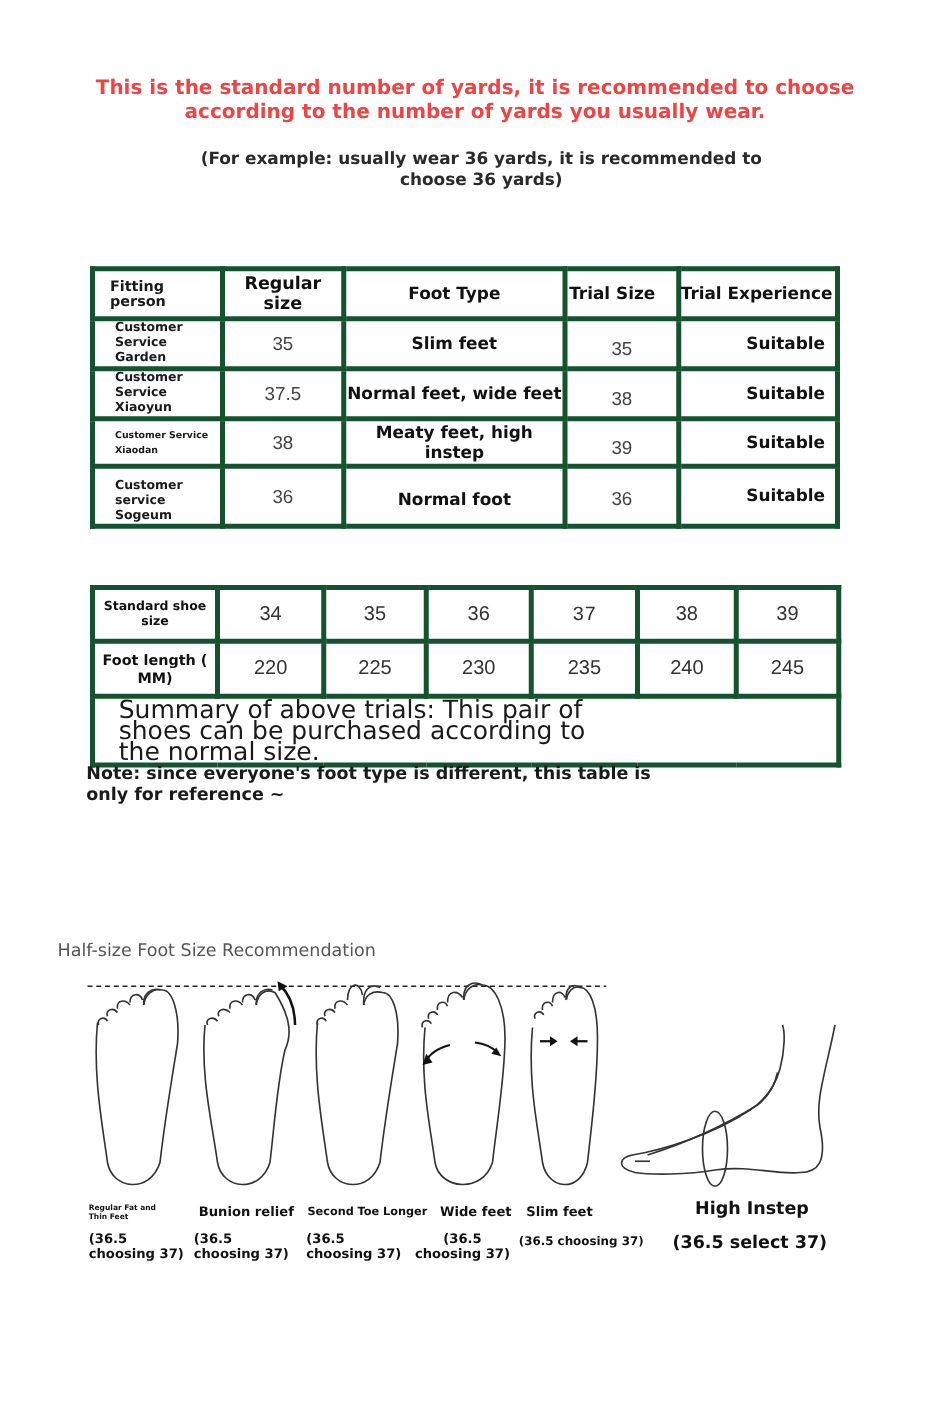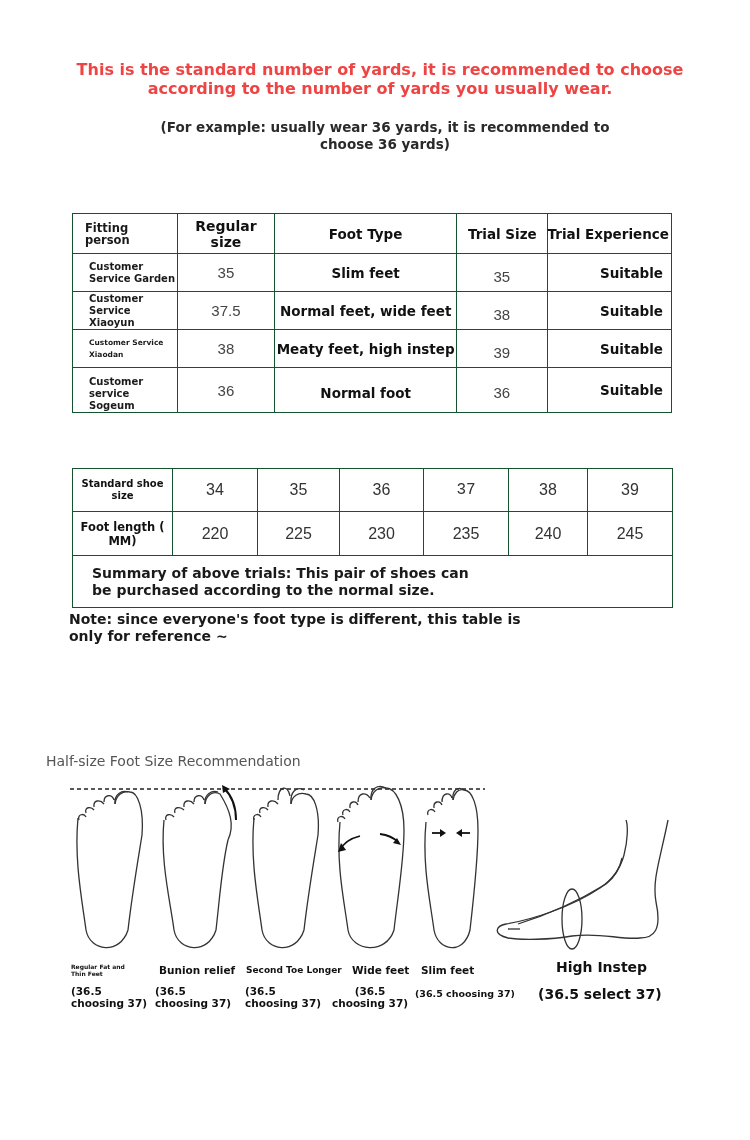--- a/index.html
+++ b/index.html
@@ -4,46 +4,46 @@
 <style>
   * { box-sizing: border-box; margin: 0; padding: 0; }
   html, body { width: 750px; height: 1140px; background: #ffffff; overflow: hidden; }
   body { position: relative; font-family: "DejaVu Sans", sans-serif; color: #1a1a1a; }
 
   .intro { position: absolute; left: 60px; width: 640px; text-align: center; font-weight: bold; color: #ef4444; }
   .intro-main { top: 60px; font-size: 16px; line-height: 19px; }
   .intro-sub { top: 119px; font-size: 13.5px; line-height: 17px; left: 150px; width: 470px; color: #2a2a2a; }
 
   table { border-collapse: collapse; position: absolute; }
-  td { border: 1px solid #14532d; vertical-align: middle; }
+  td { border: 4px solid #14532d; vertical-align: middle; }
 
   
   .fit { left: 72px; top: 213px; width: 600px; }
   .fit td { height: 38px; }
   .fit tr.hdr td { height: 40px; }
   .fit .c-person { width: 109px; font-size: 10px; font-weight: bold; padding-left: 16px; line-height: 12px; }
   .fit tr.hdr .c-person { font-size: 11.5px; padding-left: 12px; }
   .fit .c-person.tiny { font-size: 7.5px; }
   .fit .c-reg { width: 102px; text-align: center; font-family: "Liberation Sans", sans-serif; font-size: 15px; color: #444; }
   .fit tr.hdr .c-reg { font-family: "DejaVu Sans", sans-serif; font-weight: bold; font-size: 14px; color: #111; }
   .fit .c-type { width: 198px; text-align: center; font-weight: bold; font-size: 13.5px; color: #111; }
   .fit .c-trial { width: 93px; text-align: center; font-family: "Liberation Sans", sans-serif; font-size: 15px; color: #444; padding-top: 8px; }
-  .fit tr.hdr .c-trial { font-family: "DejaVu Sans", sans-serif; font-weight: bold; font-size: 13.5px; color: #111; padding-top: 0; text-align: center; padding-left: 1px; white-space: nowrap; overflow: visible; margin-left: 40px; }
+  .fit tr.hdr .c-trial { font-family: "DejaVu Sans", sans-serif; font-weight: bold; font-size: 13.5px; color: #111; padding-top: 0; text-align: left; padding-left: 1px; white-space: nowrap; overflow: visible; margin-left: 40px; }
   .fit .c-exp { width: 98px; text-align: right; padding-right: 8px; font-weight: bold; font-size: 13.5px; color: #111; }
   .fit tr.hdr .c-exp { text-align: right; padding-right: 2px; white-space: nowrap; }
 
   
   .size { left: 72px; top: 468px; width: 601px; }
   .size td { text-align: center; }
   .size tr.r1 td { height: 43px; }
   .size tr.r2 td { height: 44px; }
   .size .lbl { width: 100px; font-weight: bold; font-size: 10px; line-height: 12px; color: #111; }
   .size tr.r2 .lbl { font-size: 11.5px; line-height: 14px; }
   .size .val { font-family: "Liberation Sans", sans-serif; font-size: 16px; color: #333; }
-  .size .summary { text-align: left; height: 52px; padding-left: 19px; font-weight: bold; font-size: 14px; line-height: 17px; color: #1a1a1a; }
+  .size .summary { text-align: left; height: 52px; padding-left: 19px; font-weight: normal; font-size: 20px; line-height: 17px; color: #1a1a1a; }
 
   .note { position: absolute; left: 69px; top: 611px; width: 480px; font-weight: bold; font-size: 14px; line-height: 17px; color: #1a1a1a; }
 
   .half-title { position: absolute; left: 46px; top: 753px; font-weight: normal; font-size: 14px; color: #555; }
 
   .feet-art { position: absolute; left: 60px; top: 780px; width: 620px; height: 180px; }
 
   .cap { position: absolute; font-weight: bold; color: #111; line-height: 12px; }
   .cap-sm { font-size: 6px; line-height: 7px; }
   .cap-md { font-size: 9px; }

